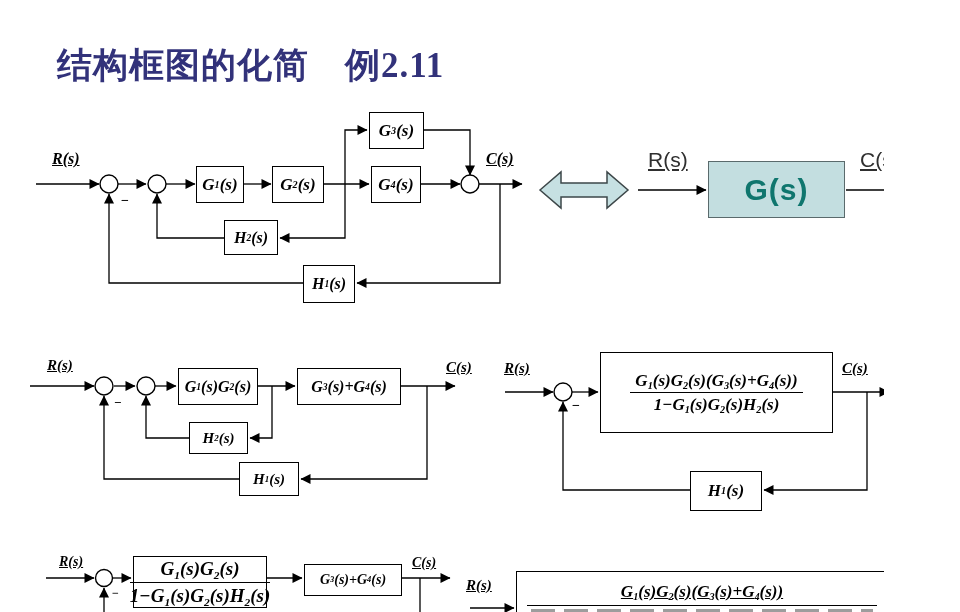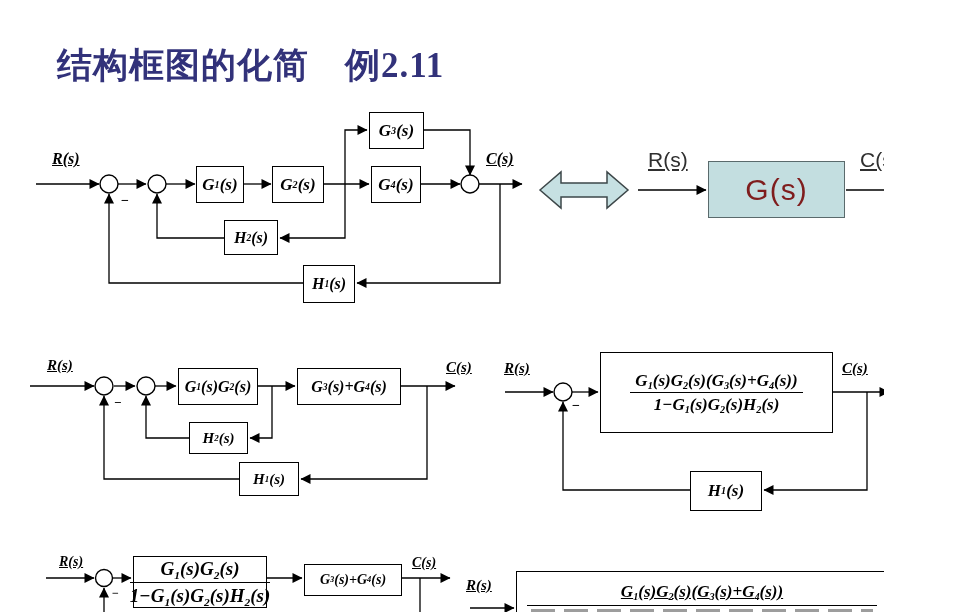--- a/index.html
+++ b/index.html
@@ -16,21 +16,21 @@
        align-items:center;justify-content:center;white-space:nowrap;font-weight:bold;
        font-style:italic;color:#000;z-index:2;box-sizing:border-box;}
   .blk.thick{border-width:1.6px;}
   .frac{display:inline-flex;flex-direction:column;line-height:1.12;}
   .frac .num{border-bottom:1.6px solid #000;padding:0 5px 2px;text-align:center;}
   .frac .den{padding-top:2px;text-align:center;}
   sub{font-size:0.6em;line-height:0;vertical-align:-0.32em;}
   .sans{font-family:"Liberation Sans",sans-serif;font-style:normal;font-weight:normal;
         color:#2f2f2f;}
   .gs-block{background:#c3dee0;border:1.5px solid #5a6a6c;font-family:"Liberation Sans",sans-serif;
-            font-style:normal;font-weight:normal;color:#7f1d1d;letter-spacing:1px;}
+            font-style:normal;font-weight:bold;color:#0f766e;letter-spacing:1px;}
   .remnant{position:absolute;height:3px;z-index:3;
            background:repeating-linear-gradient(90deg,#9d9d9d 0 24px,transparent 24px 33px);}
 </style>
 </head>
 <body>
 
 <div class="canvas">
 
   <svg class="wires" width="960" height="612" viewBox="0 0 960 612">
     <defs>

